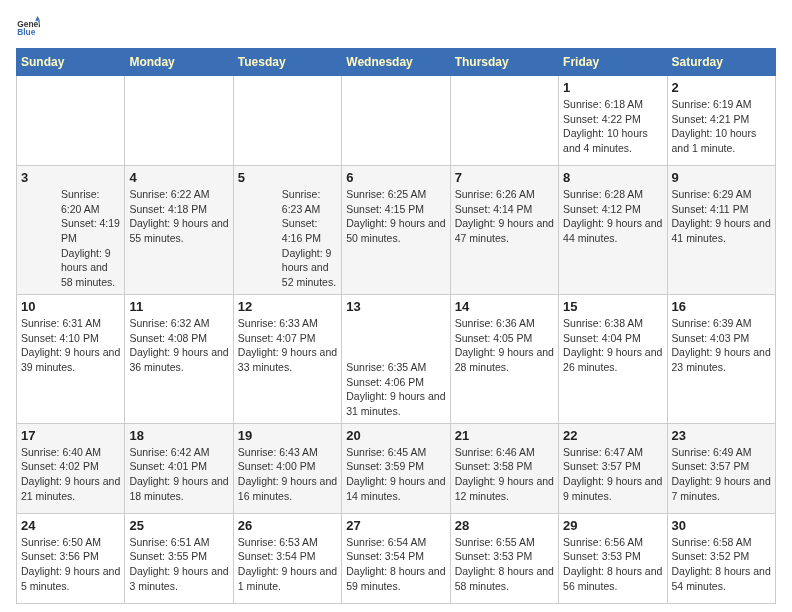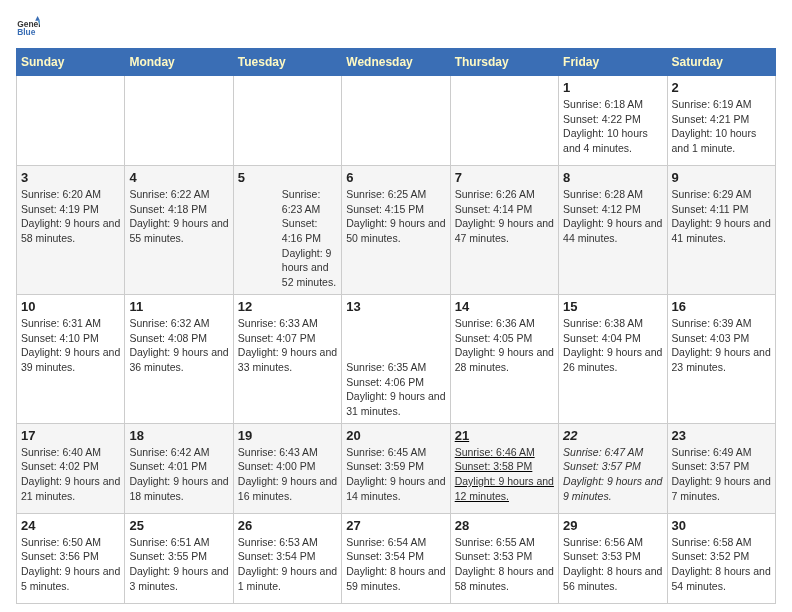--- a/index.html
+++ b/index.html
@@ -130,21 +130,21 @@
         <td>
           <span class="day-number">2</span>
           <div class="day-info" style="white-space: pre-line;">Sunrise: 6:19 AM
 Sunset: 4:21 PM
 Daylight: 10 hours and 1 minute.</div>
         </td>
       </tr>
       <tr>
         <td style="background-color: rgb(245, 245, 245);">
           <span class="day-number">3</span>
-          <div class="day-info" style="white-space: pre-line;">Sunrise: 6:20 AM
+          <div class="day-info" style="white-space: pre-line; margin-left: 40px;">Sunrise: 6:20 AM
 Sunset: 4:19 PM
 Daylight: 9 hours and 58 minutes.</div>
         </td>
         <td style="background-color: rgb(245, 245, 245);">
           <span class="day-number">4</span>
           <div class="day-info" style="white-space: pre-line;">Sunrise: 6:22 AM
 Sunset: 4:18 PM
 Daylight: 9 hours and 55 minutes.</div>
         </td>
         <td style="background-color: rgb(245, 245, 245);">
@@ -240,27 +240,27 @@
           <div class="day-info" style="white-space: pre-line;">Sunrise: 6:43 AM
 Sunset: 4:00 PM
 Daylight: 9 hours and 16 minutes.</div>
         </td>
         <td style="background-color: rgb(245, 245, 245);">
           <span class="day-number">20</span>
           <div class="day-info" style="white-space: pre-line;">Sunrise: 6:45 AM
 Sunset: 3:59 PM
 Daylight: 9 hours and 14 minutes.</div>
         </td>
-        <td style="background-color: rgb(245, 245, 245); text-decoration: underline;">
+        <td style="background-color: rgb(245, 245, 245);">
           <span class="day-number">21</span>
           <div class="day-info" style="white-space: pre-line;">Sunrise: 6:46 AM
 Sunset: 3:58 PM
 Daylight: 9 hours and 12 minutes.</div>
         </td>
-        <td style="background-color: rgb(245, 245, 245); font-style: italic;">
+        <td style="background-color: rgb(245, 245, 245);">
           <span class="day-number">22</span>
           <div class="day-info" style="white-space: pre-line;">Sunrise: 6:47 AM
 Sunset: 3:57 PM
 Daylight: 9 hours and 9 minutes.</div>
         </td>
         <td style="background-color: rgb(245, 245, 245);">
           <span class="day-number">23</span>
           <div class="day-info" style="white-space: pre-line;">Sunrise: 6:49 AM
 Sunset: 3:57 PM
 Daylight: 9 hours and 7 minutes.</div>

